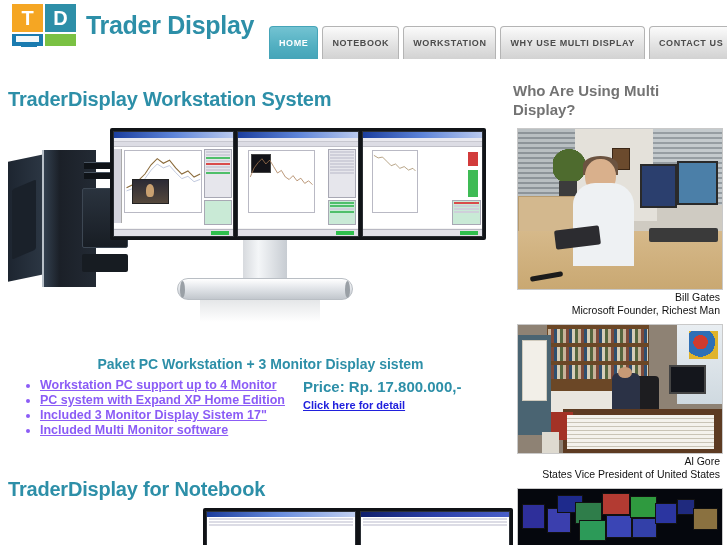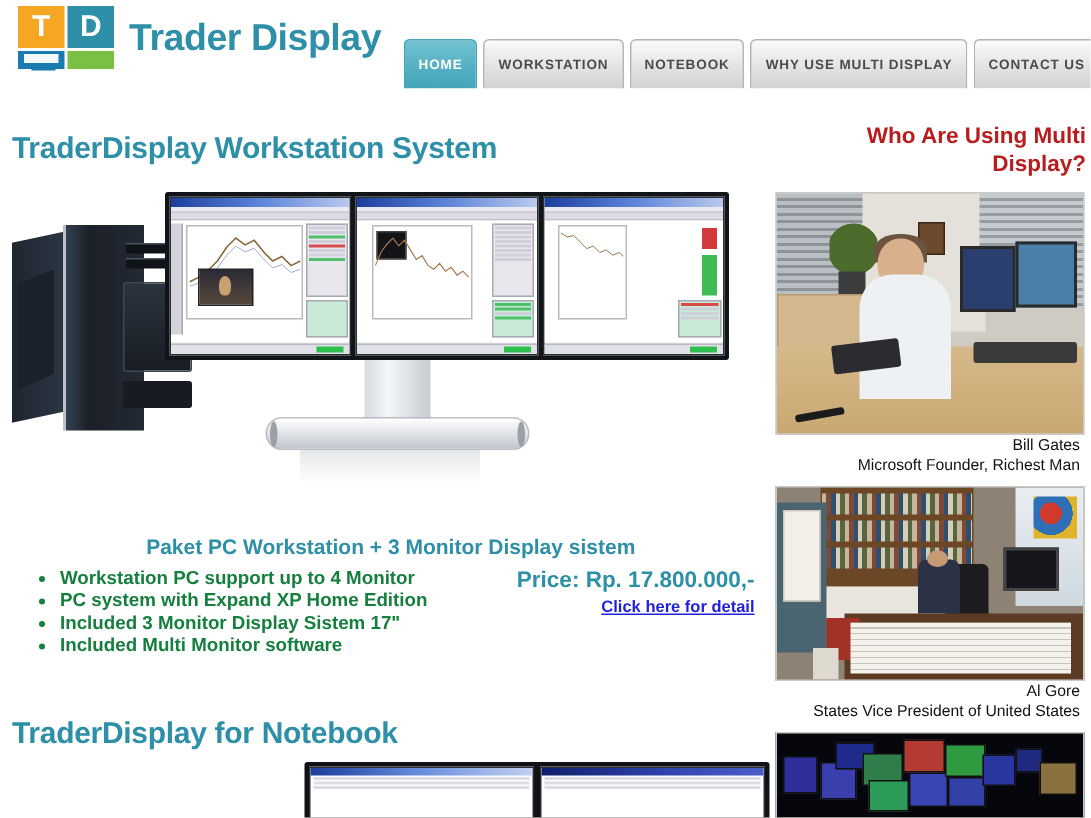--- a/index.html
+++ b/index.html
@@ -101,22 +101,22 @@
   h1.sect {
     color:#2d8fa8; font-size:20px; font-weight:bold;
     margin:10px 0 0 8px; font-family:"Liberation Sans", sans-serif;
     letter-spacing:-0.2px;
   }
   h2.sub {
     color:#2d8fa8; font-size:14px; font-weight:bold;
     margin:0 0 0 8px; font-family:"Liberation Sans", sans-serif;text-align:center;
   }
   .side-title {
-    color:#b91c1c; font-size:15px; font-weight:bold;
-    text-align:right; padding:4px 3px 0 0; line-height:1.25;
+    color:#737373; font-size:15px; font-weight:bold;
+    padding:4px 3px 0 0; line-height:1.25;
     font-family:"Liberation Sans", sans-serif;
   }
 
   
   .hero { position:absolute; left:0; top:50px; width:513px; height:180px; }
 
   .tower {
     position:absolute; left:8px; top:22px; width:96px; height:130px;
   }
   .tower .side {
@@ -240,26 +240,27 @@
   }
   .reflection {
     position:absolute; left:200px; top:172px; width:120px; height:22px;
     background:linear-gradient(to bottom,rgba(180,185,190,0.35),rgba(255,255,255,0));
   }
 
   
   .offer { position:absolute; left:0; top:278px; width:513px; }
   ul.bullets {
     list-style:disc; margin:6px 0 0 40px; padding:0;
-    font-size:12.5px; color:#15803d; font-weight:bold;
+    font-size:12.5px; color:#8b5cf6; font-weight:bold;
     font-family:"Liberation Sans", sans-serif;
+    text-decoration:underline;
   }
   ul.bullets li { line-height:15px; margin:0; }
   .price-block {
-    position:absolute; left:303px; top:22px; width:200px; text-align:right;
+    position:absolute; left:303px; top:22px; width:200px; 
   }
   .price {
     color:#2d8fa8; font-size:15px; font-weight:bold;
     font-family:"Liberation Sans", sans-serif; white-space:nowrap;
   }
   .detail-link {
     display:inline-block; margin-top:2px;
     color:#2020dd; font-size:11px; font-weight:bold;
     text-decoration:underline; cursor:pointer;
     font-family:"Liberation Sans", sans-serif;
@@ -447,22 +448,22 @@
         <div class="lg-t">T</div>
         <div class="lg-d">D</div>
         <div class="lg-monitor"></div>
         <div class="lg-green"></div>
       </div>
       <div class="brand-text">Trader Display</div>
     </div>
 
     <nav class="nav">
       <div class="tab active">HOME</div>
+      <div class="tab">NOTEBOOK</div>
       <div class="tab">WORKSTATION</div>
-      <div class="tab">NOTEBOOK</div>
       <div class="tab">WHY USE MULTI DISPLAY</div>
       <div class="tab">CONTACT US</div>
     </nav>
   </div>
 
 
   <div class="main-col">
 
     <h1 class="sect">TraderDisplay Workstation System</h1>
 

